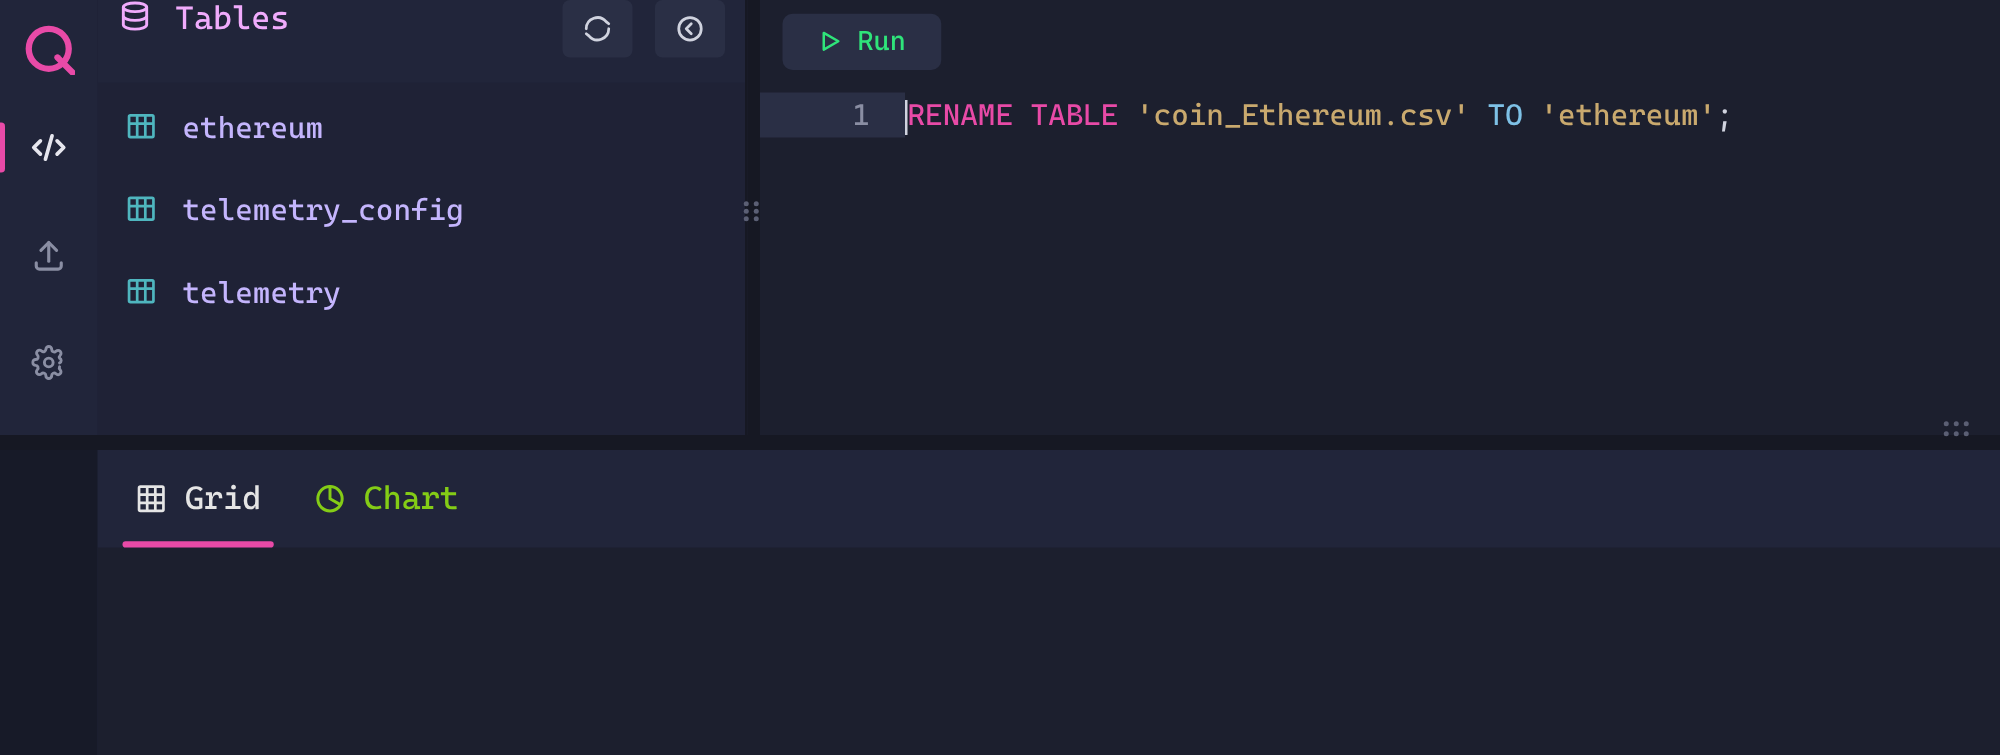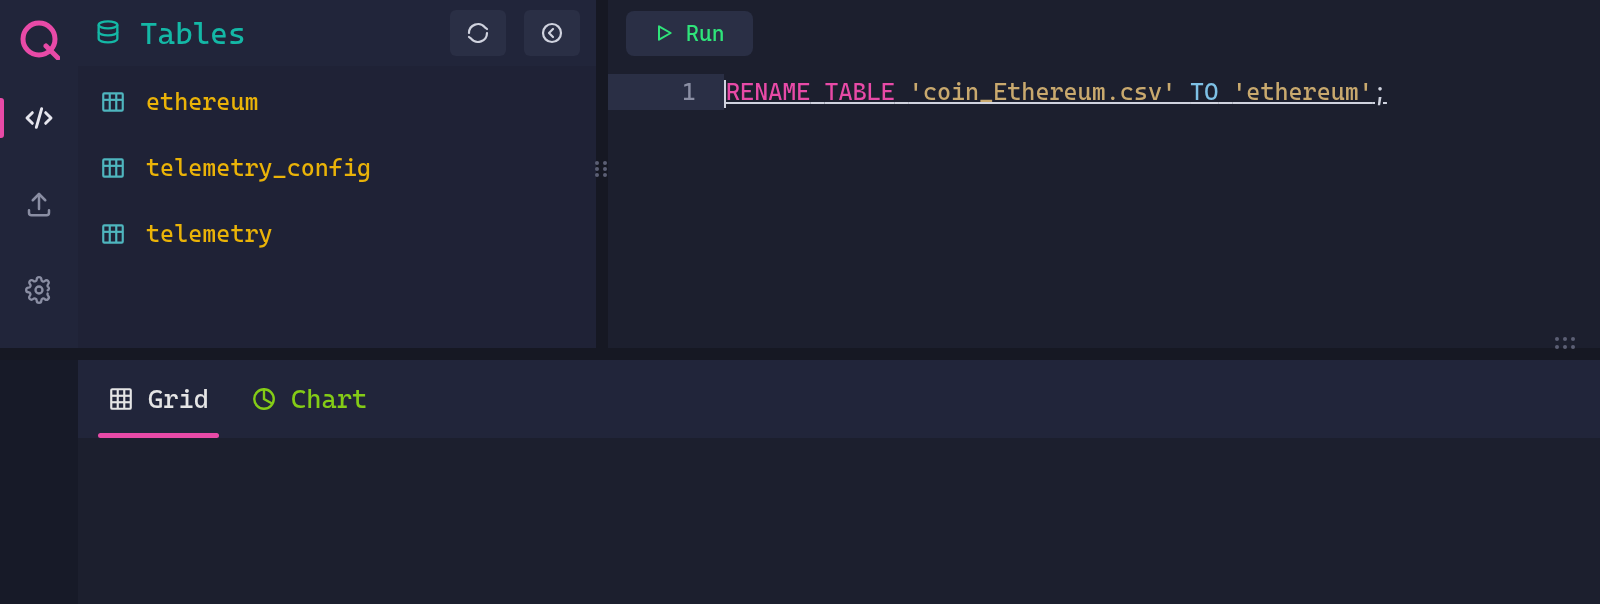--- a/index.html
+++ b/index.html
@@ -44,46 +44,46 @@
 
   
   .tables-panel {
     width: 520px;
     background: #21253a;
     display: flex; flex-direction: column;
     border-right: 2px solid #161823;
   }
   .tables-header {
     height: 66px;
-    display: flex; align-items: center;
+    display: flex; 
     padding: 0 16px;
     gap: 18px;
-    font-size: 30px;
-    color: #14b8a6;
+    font-size: 26px;
+    color: #f0abfc;
   }
   .tables-header .title { flex: 1; }
   .hdr-btn {
     width: 56px; height: 46px;
     background: #2a2f45;
     border-radius: 6px;
     display: flex; align-items: center; justify-content: center;
     color: #d0d3df;
   }
   .table-list {
     flex: 1;
     padding: 12px 10px;
     display: flex; flex-direction: column; gap: 18px;
     font-size: 24px;
     background: #1f2236;
     margin: 0 0 0 0;
   }
   .table-item {
-    display: flex; align-items: center; gap: 20px;
+    display: flex; gap: 20px;
     padding: 10px 12px;
-    color: #eab308;
+    color: #c4b5fd;
     border-radius: 4px;
   }
   .table-item .tbl-icon { color: #4fb6bf; flex-shrink: 0; }
   .panel-drag {
     position: absolute;
     left: 594px; top: 160px;
     color: #5b5f74;
   }
 
   
@@ -118,21 +118,20 @@
     color: #8a8ea3;
     padding: 8px 28px 0 0;
   }
   .gutter .ln-active { background: #2a2f45; display: block; padding-right: 28px; margin-right: -28px; }
   .code {
     flex: 1;
     padding: 8px 12px 0 0;
     white-space: pre;
     color: #d0d3df;
     position: relative;
-    text-decoration: underline;
   }
   .kw1 { color: #e84aa7; }
   .kw2 { color: #7ec1e6; }
   .str { color: #c9a96e; }
   .cursor {
     display: inline-block; width: 2px; height: 28px;
     background: #d0d3df; vertical-align: middle;
   }
   .editor-drag {
     position: absolute; right: 24px; top: 336px;

